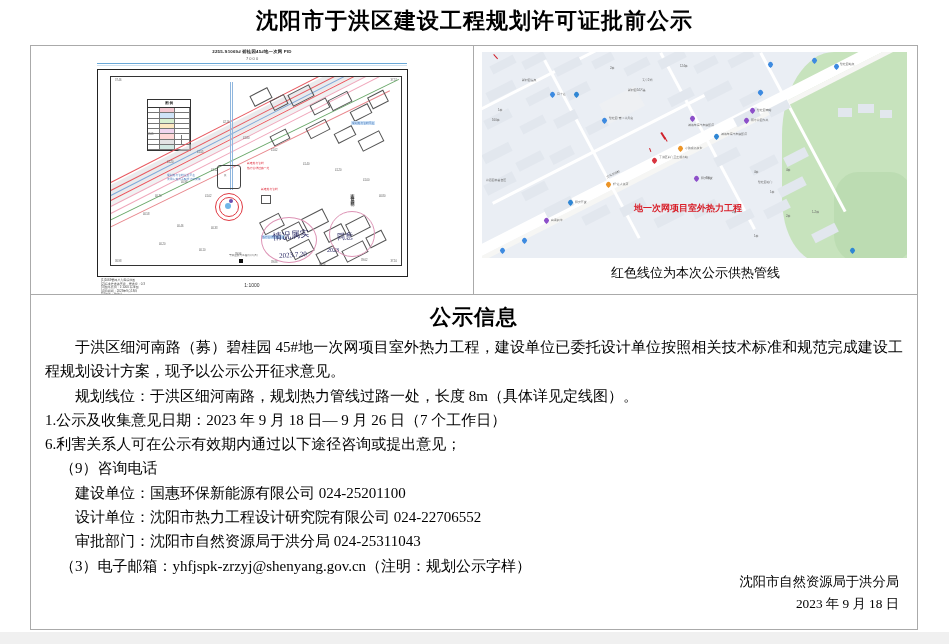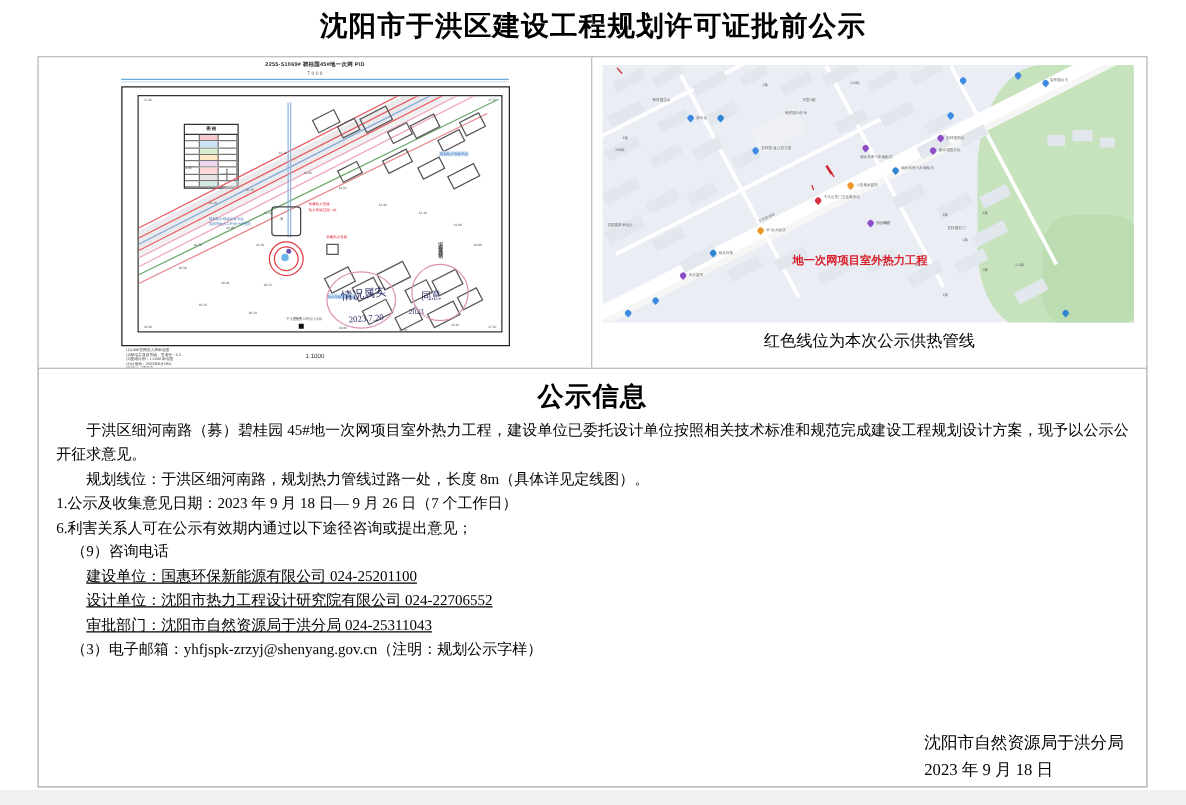--- a/index.html
+++ b/index.html
@@ -125,31 +125,31 @@
   
   .info{
     position:absolute;left:0;top:249px;width:886px;height:335px;
   }
   .info-heading{
     text-align:center;font-size:21px;font-weight:bold;
     margin-top:8px;letter-spacing:1px;
   }
   .body-text{
     padding:4px 14px 0 14px;
-    font-size:12px;
+    font-size:15px;
     line-height:1.62;
     text-align:justify;
     font-family:"Liberation Serif","DejaVu Serif",serif;
   }
   .p-indent{text-indent:2em;margin:0;}
   .p-flat{text-indent:0;margin:0;}
   .p-sub{text-indent:1em;margin:0;}
-  .p-sub2{text-indent:2em;margin:0;text-decoration:underline;}
+  .p-sub2{text-indent:2em;margin:0;}
   .sign{
-    position:absolute;right:18px;bottom:4px;text-align:left;
+    position:absolute;right:18px;bottom:16px;text-align:right;
     font-size:13.3px;line-height:1.6;
   }
 </style>
 </head>
 <body>
 
 <div class="page">
 
   <div class="doc-title">沈阳市于洪区建设工程规划许可证批前公示</div>
 

